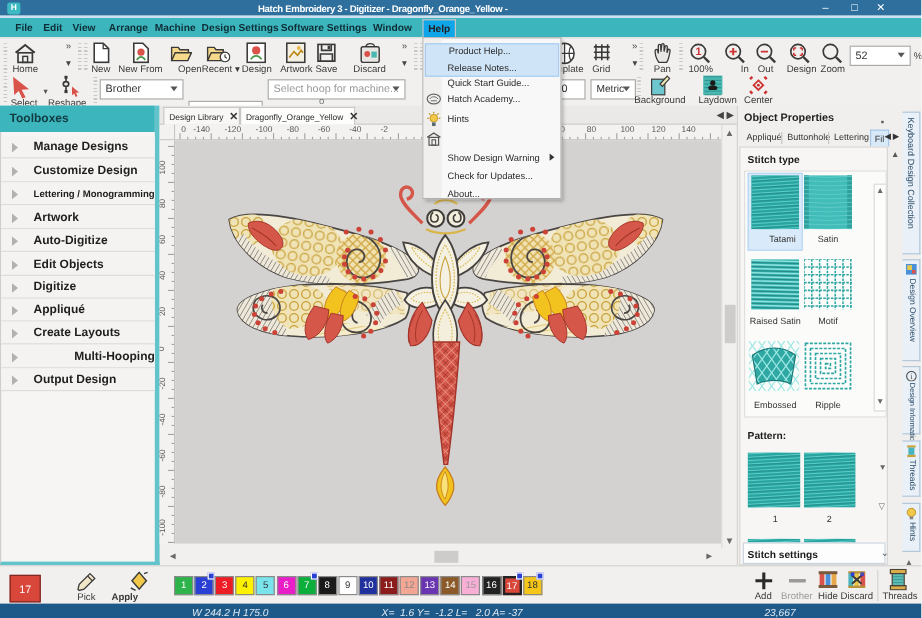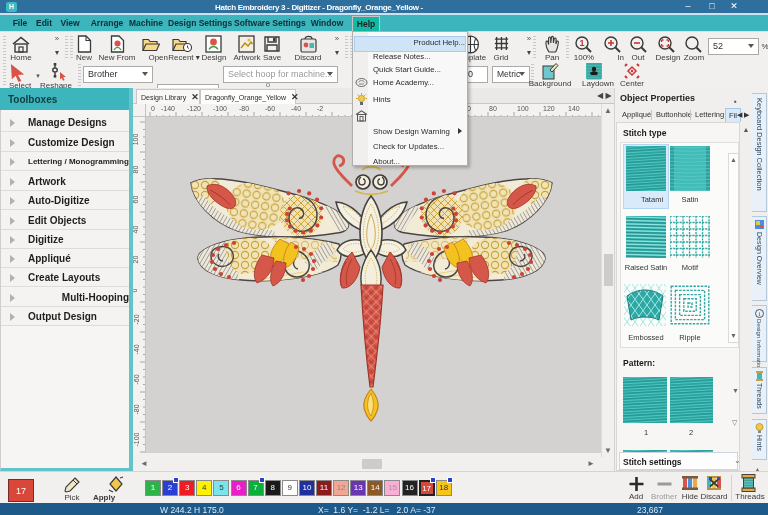--- a/index.html
+++ b/index.html
@@ -8,21 +8,21 @@
 .abs { position:absolute; }
 
 #titlebar { left:0; top:0; width:768px; height:13px; background:#2e6f9e; }
 #titlestrip { left:0; top:13px; width:768px; height:2px; background:#cde0ee; }
 #appicon { left:6px; top:2px; width:11px; height:10px; background:#3cb9c1; border-radius:2px; color:#fff; font-size:7px; font-weight:bold; text-align:center; line-height:10px; }
 #title { left:215px; top:3px; width:300px; height:10px; color:#fff; font-size:8px; font-weight:bold; letter-spacing:-0.3px; white-space:nowrap; }
 .winbtn { top:1px; width:16px; height:11px; color:#fff; font-size:9px; text-align:center; line-height:11px; }
 
 #menubar { left:0; top:15px; width:768px; height:16px; background:#3cb5bd; }
 .menuitem { position:absolute; top:1px; height:15px; line-height:15px; font-size:8.5px; font-weight:bold; color:#0e2e36; text-align:center; white-space:nowrap; }
-#helpitem { background:#14b8a6; border:1px solid #c5c5c5; border-bottom:none; color:#222; }
+#helpitem { background:#0ea5e9; border:1px solid #c5c5c5; border-bottom:none; color:#222; }
 
 #toolbar { left:0; top:31px; width:768px; height:57px; background:#f1f0ee; border-top:1px solid #e0dedc; }
 .tbicon { position:absolute; }
 .tblabel { position:absolute; font-size:8px; color:#3a3a3a; text-align:center; white-space:nowrap; }
 .vsep { position:absolute; width:3px; background-image:repeating-linear-gradient(to bottom,#c9c8c6 0 1px,transparent 1px 3px); }
 .combo { position:absolute; background:#fff; border:1px solid #abaaa9; font-size:9px; color:#333; line-height:15px; padding-left:4px; }
 .combo .arr { position:absolute; right:4px; top:5px; width:0; height:0; border-left:3.5px solid transparent; border-right:3.5px solid transparent; border-top:4px solid #555; }
 
 #toolboxpanel { left:0; top:88px; width:133px; height:383px; background:#f6f5f3; border-right:4px solid #62c3ca; border-bottom:3px solid #62c3ca; border-left:1px solid #cfcecd;}
 #tbheader { left:0; top:88px; width:129px; height:22px; background:#3cb5bd; color:#123c40; font-weight:bold; font-size:10px; line-height:23px; padding-left:8px; }
@@ -52,21 +52,21 @@
 .rtab { position:absolute; top:108px; height:14px; font-size:7.5px; color:#333; line-height:14px; }
 #rcontent { left:616px; top:122px; width:124px; height:349px; background:#f7f6f5; border:1px solid #d8d7d5; }
 .swlabel { position:absolute; font-size:7.5px; color:#333; text-align:center; }
 .rbold { position:absolute; font-size:8.5px; font-weight:bold; color:#1a1a1a; }
 
 #vtabs { left:750px; top:88px; width:18px; height:415px; background:#f0efee; }
 .vtab { position:absolute; left:2px; width:15px; background:#e9f0f7; border:1px solid #b5c8da; border-left:none; }
 .vtabtext { position:absolute; font-size:7px; color:#2a4a66; white-space:nowrap; transform:rotate(90deg); transform-origin:0 0; }
 
 
-#statusbar { left:0; top:503px; width:768px; height:12px; background:#1e5a89; color:#dfeaf4; font-size:8.5px; }
+#statusbar { left:0; top:503px; width:768px; height:12px; background:#1e5a89; color:#dfeaf4; font-size:8.5px;font-style:italic; }
 
 #helpmenu { left:352px; top:31px; width:116px; height:135px; background:#f8f8f8; border:1px solid #b0afad; box-shadow:2px 2px 3px rgba(0,0,0,0.25); z-index:50; }
 #helpmenu .gutter { position:absolute; left:0; top:0; width:15px; height:100%; background:#f0efee; }
 .hmitem { position:absolute; left:1px; width:110px; font-size:7.8px; color:#2a2a2a; padding-left:19px; white-space:nowrap; }
 </style>
 </head>
 <body>
 <div id="app">
   <div class="abs" id="titlebar"></div>
   <div class="abs" id="titlestrip"></div>
@@ -1004,24 +1004,24 @@
     </svg>
     <div class="tblabel" style="left:118px;top:20px;width:36px;">Threads</div>
   </div>
   <div class="abs" id="statusbar">
     <span style="position:absolute;left:160px;top:2px;">W 244.2 H 175.0</span>
     <span style="position:absolute;left:318px;top:2px;">X=&nbsp;&nbsp;1.6 Y=&nbsp;&nbsp;-1.2 L=&nbsp;&nbsp;&nbsp;2.0 A= -37</span>
     <span style="position:absolute;left:637px;top:2px;">23,667</span>
   </div>
   <div class="abs" id="helpmenu">
     <div class="gutter"></div>
-    <div class="hmitem" style="top:4px;height:16px;line-height:12px;background:#cfe4f7;border:1px solid #a8cdf0;width:112px;text-align:right;">Product Help...</div>
+    <div class="hmitem" style="top:4px;height:28px;line-height:12px;background:#cfe4f7;border:1px solid #a8cdf0;width:112px;">Product Help...</div>
     <div class="hmitem" style="top:18px;height:13px;line-height:13px;">Release Notes...</div>
     <div class="hmitem" style="top:31px;height:13px;line-height:13px;">Quick Start Guide...</div>
-    <div class="hmitem" style="top:44px;height:14px;line-height:14px;">Home Academy...</div>
+    <div class="hmitem" style="top:44px;height:14px;line-height:14px;">Hatch Academy...</div>
     <svg style="position:absolute;left:2px;top:45px;" width="13" height="11" viewBox="0 0 13 11">
         <ellipse cx="6.5" cy="5.5" rx="5.5" ry="4" fill="none" stroke="#666" stroke-width="1"></ellipse>
         <path d="M3 5.5 C5 3 8 3 10 5.5 M4 7 L9 7" stroke="#666" stroke-width="0.8" fill="none"></path>
       </svg>
     <div class="hmitem" style="top:60px;height:15px;line-height:15px;">Hints</div>
     <svg style="position:absolute;left:2px;top:61px;" width="13" height="13" viewBox="0 0 13 13">
       <circle cx="6.5" cy="5.5" r="3.2" fill="#f2c84b" stroke="#b8860b" stroke-width="0.6"></circle>
       <rect x="5" y="9" width="3" height="3" fill="#5a6a72"></rect>
       <path d="M6.5 0 L6.5 1.5 M1 5.5 L2.5 5.5 M10.5 5.5 L12 5.5 M2.5 1.5 L3.6 2.6 M10.5 1.5 L9.4 2.6" stroke="#b8860b" stroke-width="0.9"></path>
     </svg>

